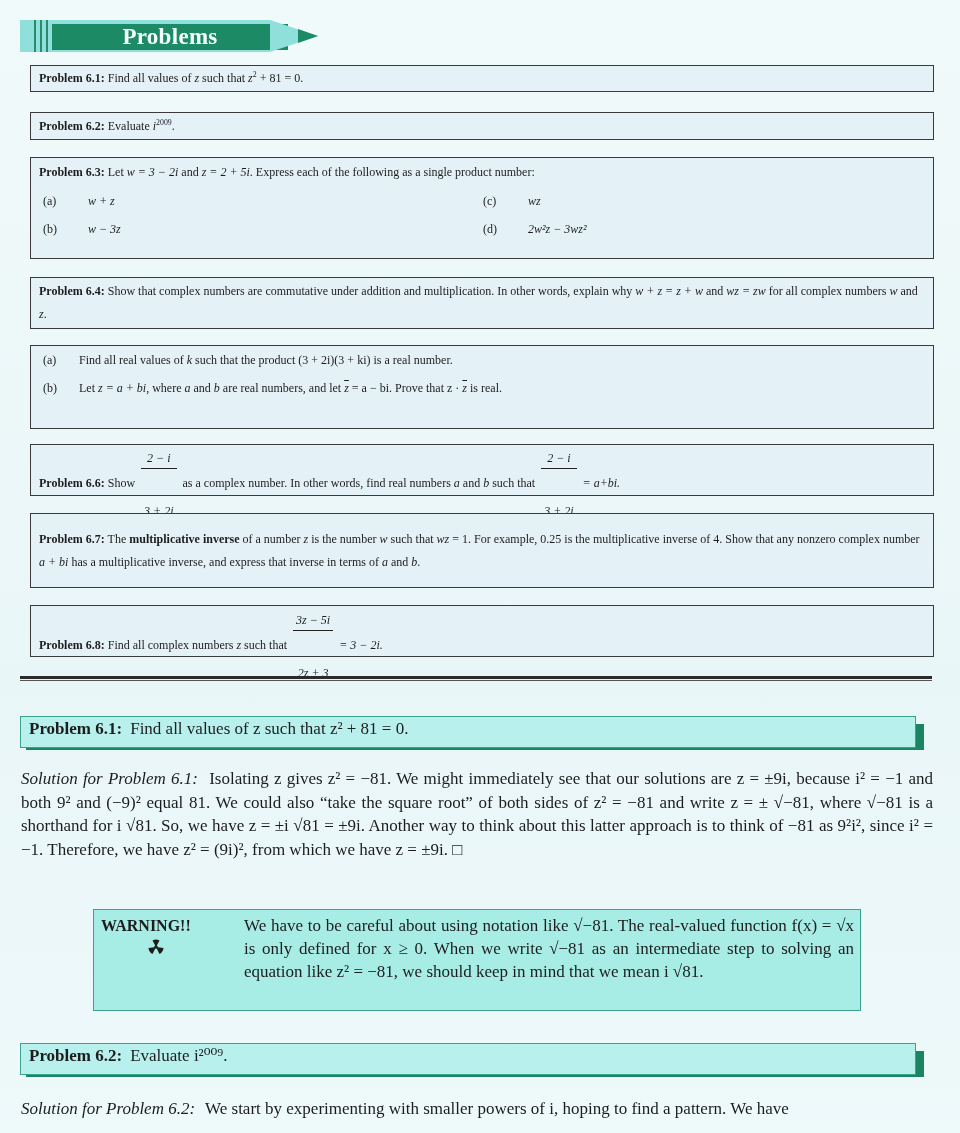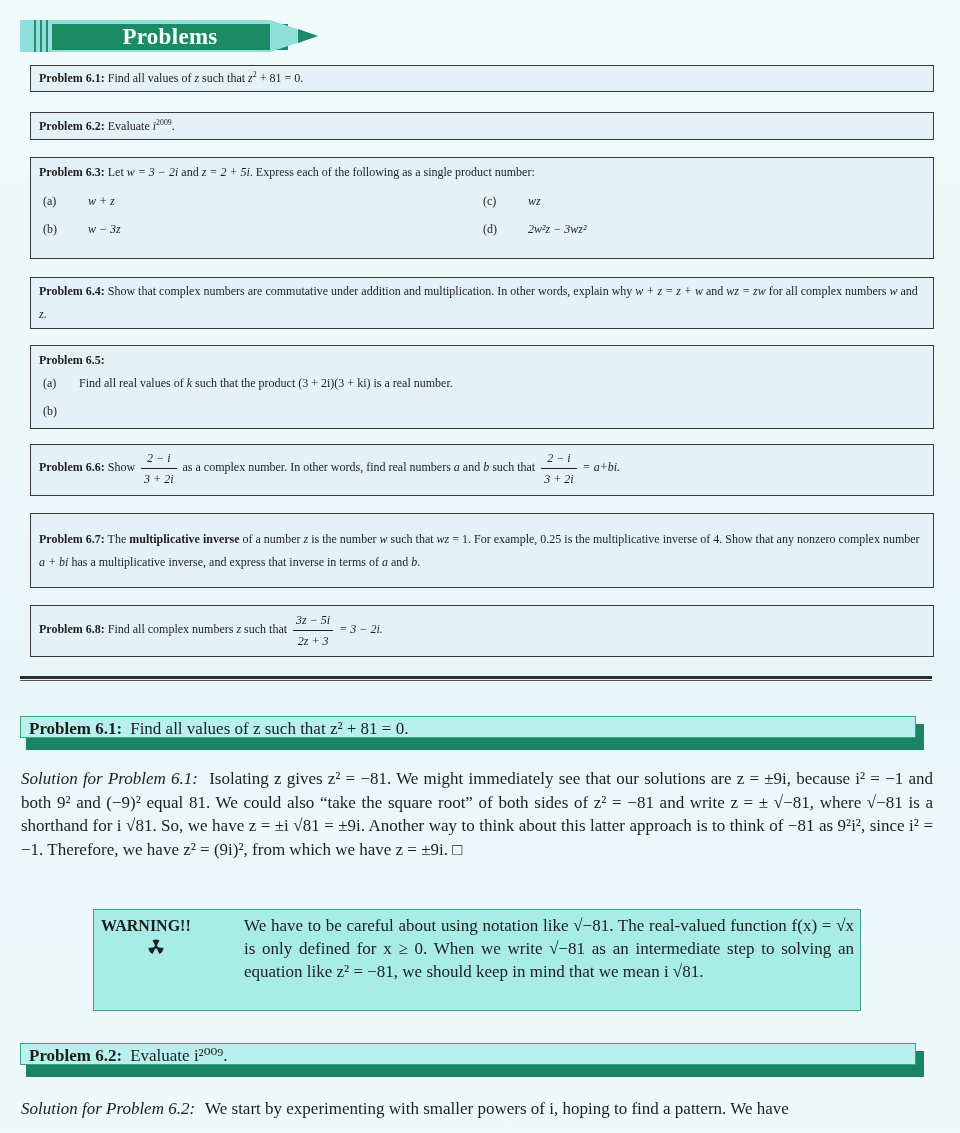--- a/index.html
+++ b/index.html
@@ -30,31 +30,31 @@
   .pencil .label { position: absolute; left: 32px; top: 4px; width: 236px; height: 26px;
      color: #f3fffb; font-weight: bold; font-size: 23px; text-align: center; line-height: 26px; letter-spacing: 0.3px; }
 
   
   .pbox { position: absolute; left: 30px; width: 904px; box-sizing: border-box;
      border: 1.5px solid #3a3a3a; background: #e4f1f7; padding: 4px 8px; font-size: 12px; line-height: 23px; }
   .pbox .title { font-weight: bold; }
   .sub { display: flex; }
   .sub .col { width: 440px; display: flex; }
   .sub .lab { width: 45px; padding-left: 4px; }
-  .frac { display: inline-flex; flex-direction: column; vertical-align: middle; text-align: center; line-height: 20px; margin: 0 3px; }
+  .frac { display: inline-flex; flex-direction: column; vertical-align: middle; text-align: center; line-height: 20px; margin: 0 3px; gap: 32px; }
   .frac .num { border-bottom: 1px solid #222; padding: 0 3px; }
   .frac .den { padding: 0 3px; }
   .zbar { text-decoration: overline; font-style: italic; }
 
   .divider { position: absolute; left: 20px; top: 676px; width: 912px; height: 5px; border-top: 3px solid #2b2b2b; border-bottom: 1px solid #555; box-sizing: border-box; }
 
   
   .shead { position: absolute; left: 20px; width: 898px; height: 26px; }
   .shead .shadow { position: absolute; left: 6px; top: 8px; width: 898px; height: 26px; background: #1a8463; }
-  .shead .face { position: absolute; left: 0; top: 0; width: 896px; height: 22px; background: #b7f0ec; border: 1px solid #3aa38a; box-sizing: border-box;
+  .shead .face { position: absolute; left: 0; top: 0; width: 896px; height: 32px; background: #b7f0ec; border: 1px solid #3aa38a; box-sizing: border-box;
      font-size: 17px; line-height: 24px; padding-left: 8px; }
   .shead .face b { margin-right: 8px; }
 
   .para { position: absolute; left: 21px; width: 912px; font-size: 17px; line-height: 23.5px; text-align: justify; }
   .para .sollabel { font-style: italic; margin-right: 6px; }
 
   .warn { position: absolute; left: 93px; top: 909px; width: 768px; height: 102px; box-sizing: border-box;
      background: #a7ece5; border: 1.5px solid #3aa38a; font-size: 17px; line-height: 23px; }
   .warn .wlabel { position: absolute; left: 7px; top: 4px; font-weight: bold; font-size: 16px; }
   .warn .wicon { position: absolute; left: 52px; top: 26px; width: 20px; height: 20px; }
@@ -125,31 +125,42 @@
     <i>w + z = z + w</i>
     <span>and</span>
     <i>wz = zw</i>
     <span>for all complex numbers</span>
     <i>w</i>
     <span>and</span>
     <i>z</i><span>.</span>
   </div>
 
   <div class="pbox" style="top:345px;height:84px;padding-top:3px;">
-    <div class="title">Problem 6.5:</div>
     <div style="display:flex;">
       <span style="width:36px;padding-left:4px;">(a)</span>
       <span>
         <span>Find all real values of</span>
         <i>k</i>
         <span>such that the product (3 + 2i)(3 + ki) is a real number.</span>
       </span>
     </div>
     <div style="display:flex;margin-top:5px;">
       <span style="width:36px;padding-left:4px;">(b)</span>
+      <span>
+        <span>Let</span>
+        <i>z = a + bi</i><span>, where</span>
+        <i>a</i>
+        <span>and</span>
+        <i>b</i>
+        <span>are real numbers, and let</span>
+        <span class="zbar">z</span>
+        <span>= a − bi. Prove that z ·</span>
+        <span class="zbar">z</span>
+        <span>is real.</span>
+      </span>
     </div>
   </div>
 
   <div class="pbox" style="top:444px;height:52px;padding-top:3px;">
     <span class="title">Problem 6.6:</span>
     <span>Show</span>
     <span class="frac">
         <span class="num m">2 − i</span>
         <span class="den m">3 + 2i</span>
       </span>

